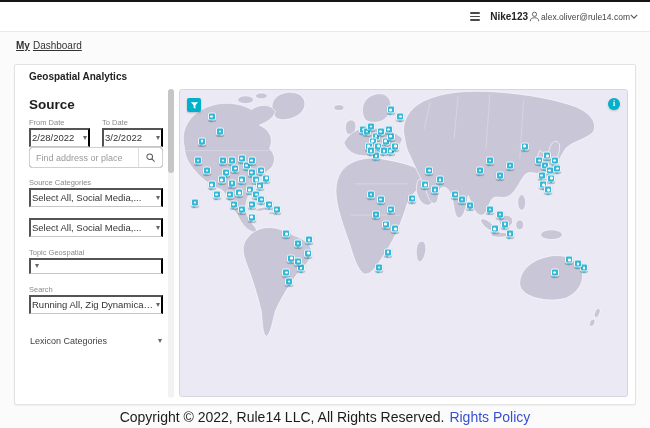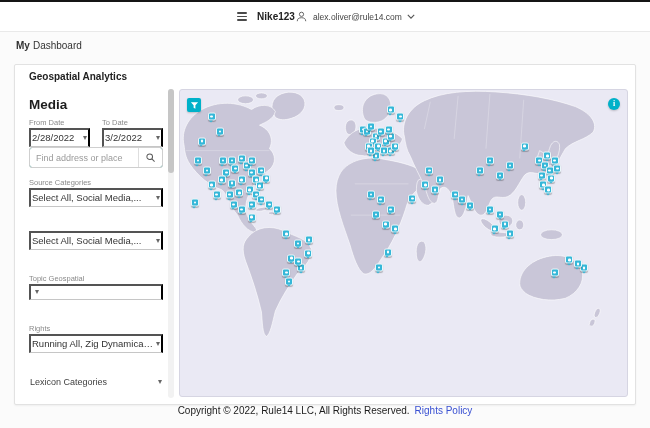--- a/index.html
+++ b/index.html
@@ -15,31 +15,31 @@
     font-family:"Liberation Sans",sans-serif;
     background:#fbfbfb;
     border-top:2px solid #151515;
     position:relative;
     overflow:hidden;
     color:#333;
   }
   
   .header{
     height:30px;background:#fff;border-bottom:1px solid #e9e9e9;
-    display:flex;align-items:center;justify-content:center;
+    display:flex;align-items:center;justify-content:flex-end;
     padding:0 12px 0 12px;
   }
   .h-left{display:flex;align-items:center;gap:8px;}
   .hamburger{background:none;border:none;cursor:pointer;display:flex;flex-direction:column;gap:2px;padding:2px;}
   .hamburger span{display:block;width:10px;height:1.5px;background:#4a4a4a;border-radius:1px;}
   .brand{font-size:10px;font-weight:700;color:#222;}
-  .user-menu{display:flex;align-items:center;gap:5px;background:none;border:none;cursor:pointer;}
+  .user-menu{display:flex;align-items:center;background:none;border:none;cursor:pointer;}
   .user-email{font-size:8.5px;color:#444;}
   
-  .breadcrumb-bar{height:27px;display:flex;align-items:center;padding:0 16px;}
+  .breadcrumb-bar{height:27px;display:flex;align-items:center;padding:0 16px;text-decoration:underline;}
   .breadcrumb{font-size:10px;color:#333;}
   .breadcrumb b{font-weight:700;margin-right:3px;}
   
   .card{
     position:absolute;left:14px;right:14px;top:62px;bottom:23px;
     background:#fff;border:1px solid #e2e2e2;border-radius:2px;
     box-shadow:0 1px 2px rgba(0,0,0,.05);
   }
   .card-title{position:absolute;left:14px;top:6px;font-size:10px;font-weight:700;color:#222;}
   
@@ -54,21 +54,21 @@
   .caret{font-size:8px;color:#666;line-height:1;margin-left:3px;flex:none;}
   .date-row{display:flex;gap:12px;}
   .date-col{flex:1;min-width:0;}
   .search-box{
     display:flex;align-items:stretch;border:1px solid #cfcfcf;border-radius:3px;height:21px;background:#0f766e;overflow:hidden;
     margin-bottom:10px;
   }
   .search-input{flex:1;min-width:0;border:none;outline:none;font-size:9px;padding:0 6px;color:#333;font-family:"Liberation Sans",sans-serif;}
   .search-input::placeholder{color:#9a9a9a;}
   .search-btn{width:24px;border:none;border-left:1px solid #dedede;background:#fff;cursor:pointer;display:flex;align-items:center;justify-content:center;}
-  .field{margin-bottom:24px;}
+  .field{margin-bottom:11px;}
   .lexicon{margin-top:22px;display:flex;align-items:center;justify-content:space-between;cursor:pointer;background:#fff;border:none;width:100%;padding:0 1px;}
   .lexicon-label{font-size:9px;color:#3f3f3f;}
   
   .sb-track{position:absolute;left:153px;top:24px;bottom:6px;width:6px;background:#f2f2f2;border-radius:3px;cursor:pointer;}
   .sb-thumb{width:6px;height:84px;background:#c6c6c6;border-radius:3px;cursor:grab;}
   
   .map{
     position:absolute;left:164px;top:24px;right:7px;bottom:7px;
     background:var(--ocean);border:1px solid #d6d5e2;border-radius:3px;overflow:hidden;cursor:grab;
   }
@@ -90,21 +90,21 @@
   }
   .map-info-btn{
     position:absolute;right:7px;top:8px;width:12px;height:12px;border:none;border-radius:50%;
     background:var(--accent);color:#fff;font-size:8px;font-weight:700;font-family:"Liberation Serif",serif;
     display:flex;align-items:center;justify-content:center;cursor:pointer;line-height:1;
     box-shadow:0 1px 2px rgba(0,0,0,.2);
   }
   
   .footer{
     position:absolute;left:0;right:0;bottom:0;height:23px;
-    display:flex;justify-content:center;gap:5px;font-size:10px;color:#1c1c1c;
+    display:flex;align-items:center;justify-content:center;gap:5px;font-size:14px;color:#1c1c1c;
   }
   .privacy-link{color:var(--link);text-decoration:none;cursor:pointer;}
 </style>
 </head>
 <body>
 
 <header class="header">
   <div class="h-left">
     <button class="hamburger" aria-label="menu">
       <span></span>
@@ -128,21 +128,21 @@
 <div class="breadcrumb-bar">
   <span class="breadcrumb">
     <b>My</b><span>Dashboard</span>
   </span>
 </div>
 
 <section class="card">
   <div class="card-title">Geospatial Analytics</div>
 
   <aside class="sidebar">
-    <div class="side-heading">Media</div>
+    <div class="side-heading">Source</div>
 
     <div class="date-row">
       <div class="date-col">
         <div class="tiny-label">From Date</div>
         <button class="sel">
           <span class="sel-value">2/28/2022</span>
           <span class="caret">▾</span>
         </button>
       </div>
       <div class="date-col">
@@ -180,21 +180,21 @@
     </div>
 
     <div class="field">
       <div class="tiny-label">Topic Geospatial</div>
       <button class="sel">
         <span class="caret">▾</span>
       </button>
     </div>
 
     <div class="field">
-      <div class="tiny-label">Rights</div>
+      <div class="tiny-label">Search</div>
       <button class="sel">
         <span class="sel-value">Running All, Zig Dynamica,...</span>
         <span class="caret">▾</span>
       </button>
     </div>
 
     <button class="lexicon">
       <span class="lexicon-label">Lexicon Categories</span>
       <span class="caret">▾</span>
     </button>

